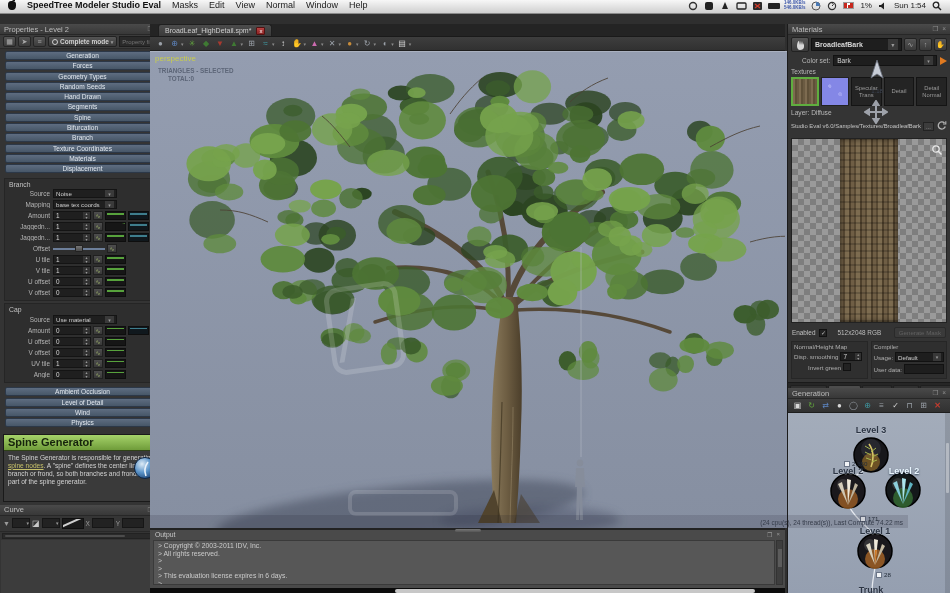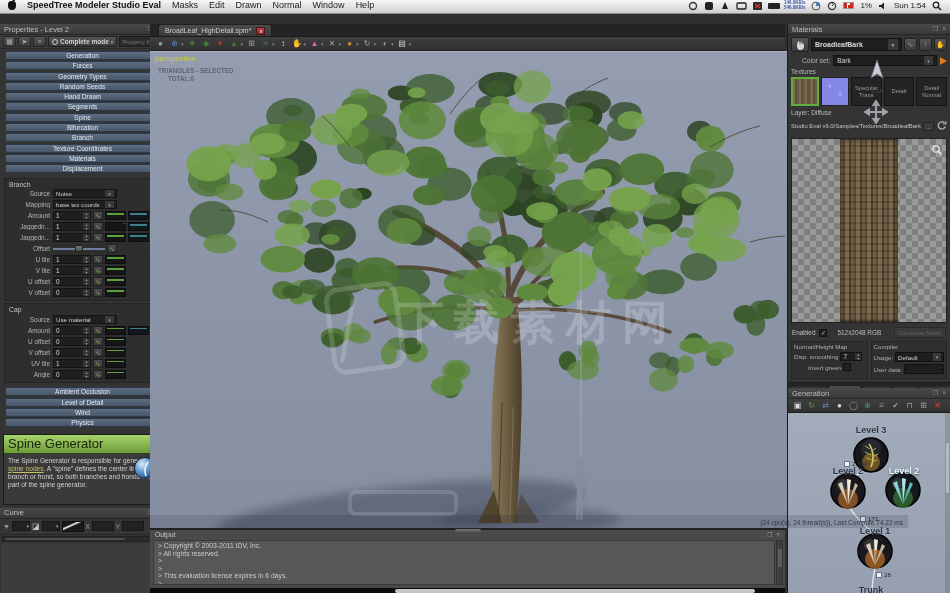--- a/index.html
+++ b/index.html
@@ -45,21 +45,21 @@
 .cbox{width:21px;height:9px;margin-left:2px;background:#161616;border:1px solid #0e0e0e;position:relative;overflow:hidden}
 .cbox.green:after{content:"";position:absolute;left:1px;right:1px;top:1px;height:1.5px;background:#57a23c}
 .cbox.diag:after{content:"";position:absolute;left:-2px;top:-3px;width:28px;height:1.5px;background:#57a23c;transform:rotate(14deg)}
 .cbox.blue{background:#10181d}
 .cbox.blue:after{content:"";position:absolute;left:1px;right:1px;top:1px;height:1.5px;background:#3e7d8c}
 .slider{width:52px;height:9px;position:relative}
 .slider .track{position:absolute;left:0;right:0;top:4px;height:1.5px;background:#6d7f9a}
 .slider .hnd{position:absolute;left:22px;top:1px;width:8px;height:7px;background:linear-gradient(#777,#4a4a4a);border:1px solid #222;border-radius:1px}
 .botsecs{padding:2px 2px}
 .helpbox{margin:3px 3px;border:1px solid #1a1a1a;background:#3a3a3a;position:relative}
-.helphead{background:linear-gradient(#a6d36a,#6f9c3a);color:#16230c;font-weight:normal;font-size:13px;padding:1.5px 4px;border-bottom:1px solid #2f4217}
+.helphead{background:linear-gradient(#a6d36a,#6f9c3a);color:#16230c;font-weight:bold;font-size:11px;padding:1.5px 4px;border-bottom:1px solid #2f4217}
 .helpbody{font-size:6.6px;color:#d2d2d2;line-height:8.3px;padding:3px 4px;min-height:50px}
 .helplink{color:#c6c06a;text-decoration:underline}
 .helpicon{position:absolute;right:5px;top:22px;width:22px;height:22px;border-radius:50%;background:radial-gradient(circle at 35% 30%,#dceaf5,#5a93c8 45%,#1d4373 85%);border:1px solid #0d2443}
 .helpicon svg{position:absolute;left:0;top:0}
 .curvehead{margin-top:2px}
 .curvetools{height:16px;display:flex;align-items:center;gap:2px;padding:0 3px;background:#353535;border-bottom:1px solid #282828}
 .smalldrop{width:18px;height:10px;background:#222;border:1px solid #161616;position:relative}
 .smalldrop:after{content:"▾";position:absolute;right:0;top:0;font-size:5px;color:#999;line-height:9px}
 .curvemini{width:22px;height:11px;background:#1a1a1a;border:1px solid #101010;position:relative;overflow:hidden}
 .curvemini:after{content:"";position:absolute;left:-2px;bottom:0px;width:30px;height:1.5px;background:#cfcfcf;transform:rotate(-24deg);transform-origin:left bottom}
@@ -165,21 +165,21 @@
 <body>
 
 <div class="screen">
 
   <div class="menubar">
     <div class="mb-left">
       <span class="apple-logo"></span>
       <span class="appname">SpeedTree Modeler Studio Eval</span>
       <span class="menu-item">Masks</span>
       <span class="menu-item">Edit</span>
-      <span class="menu-item">Drawn</span>
+      <span class="menu-item">View</span>
       <span class="menu-item">Normal</span>
       <span class="menu-item">Window</span>
       <span class="menu-item">Help</span>
     </div>
     <div class="mb-right">
       <span class="sicon"><svg width="10" height="10">
             <circle cx="5" cy="5" r="3.5" fill="none" stroke="#333" stroke-width="1.4"></circle>
           </svg></span>
       <span class="sicon"><svg width="10" height="10">
             <rect x="1" y="1" width="8" height="8" rx="2" fill="#222"></rect>
@@ -739,21 +739,20 @@
 
         <path d="M431,195 L431,405" stroke="#b9bfca" stroke-width=".7" opacity=".7"></path>
         <g fill="#868d9b" opacity=".9">
           <circle cx="430" cy="411" r="3.4"></circle>
           <path d="M426,416 L434,416 L435,435 L432,435 L433,468 L430,468 L430,447 L429,468 L426,468 L427,435 L425,435 Z"></path>
         </g>
       </svg>
 
       <div class="watermark">
         <div class="wm-logo"></div>
-        <div class="wm-cn">下载素材网</div>
         <div class="wm-bar"></div>
       </div>
 
       <div class="gizmo" style="right:18px;top:6px">
         <svg width="26" height="26">
             <path d="M13 2 L19 20 L13 16 L7 20 Z" fill="#c7ccd6" stroke="#6a707e" stroke-width=".8"></path>
           </svg>
         <div class="gizmoval">1.18</div>
       </div>
       <div class="gizmo" style="right:20px;top:48px">

